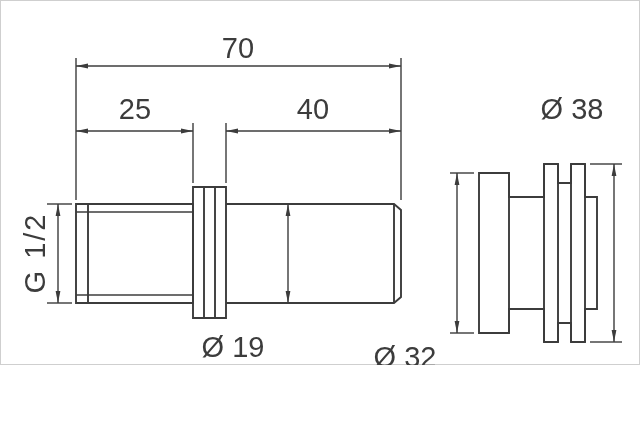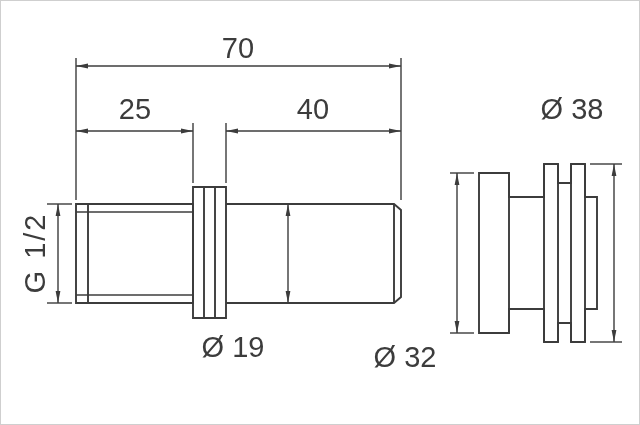--- a/index.html
+++ b/index.html
@@ -1,19 +1,19 @@
 <!DOCTYPE html>
 <html style="--line: #3c3c3c;"><head>
 <meta charset="utf-8">
 <style>
   :root { --line: #3c3c3c; }
   html, body { margin: 0; padding: 0; background: #ffffff; }
   .stage {
     width: 640px;
-    height: 425px;
+    height: 365px;
     background: #ffffff;
     position: relative;
     box-sizing: border-box;
     border: 1px solid #cfcfcf;
     font-family: "Liberation Sans", sans-serif;
   }
   svg { display: block; }
   .outline {
     fill: none;
     stroke: var(--line);

